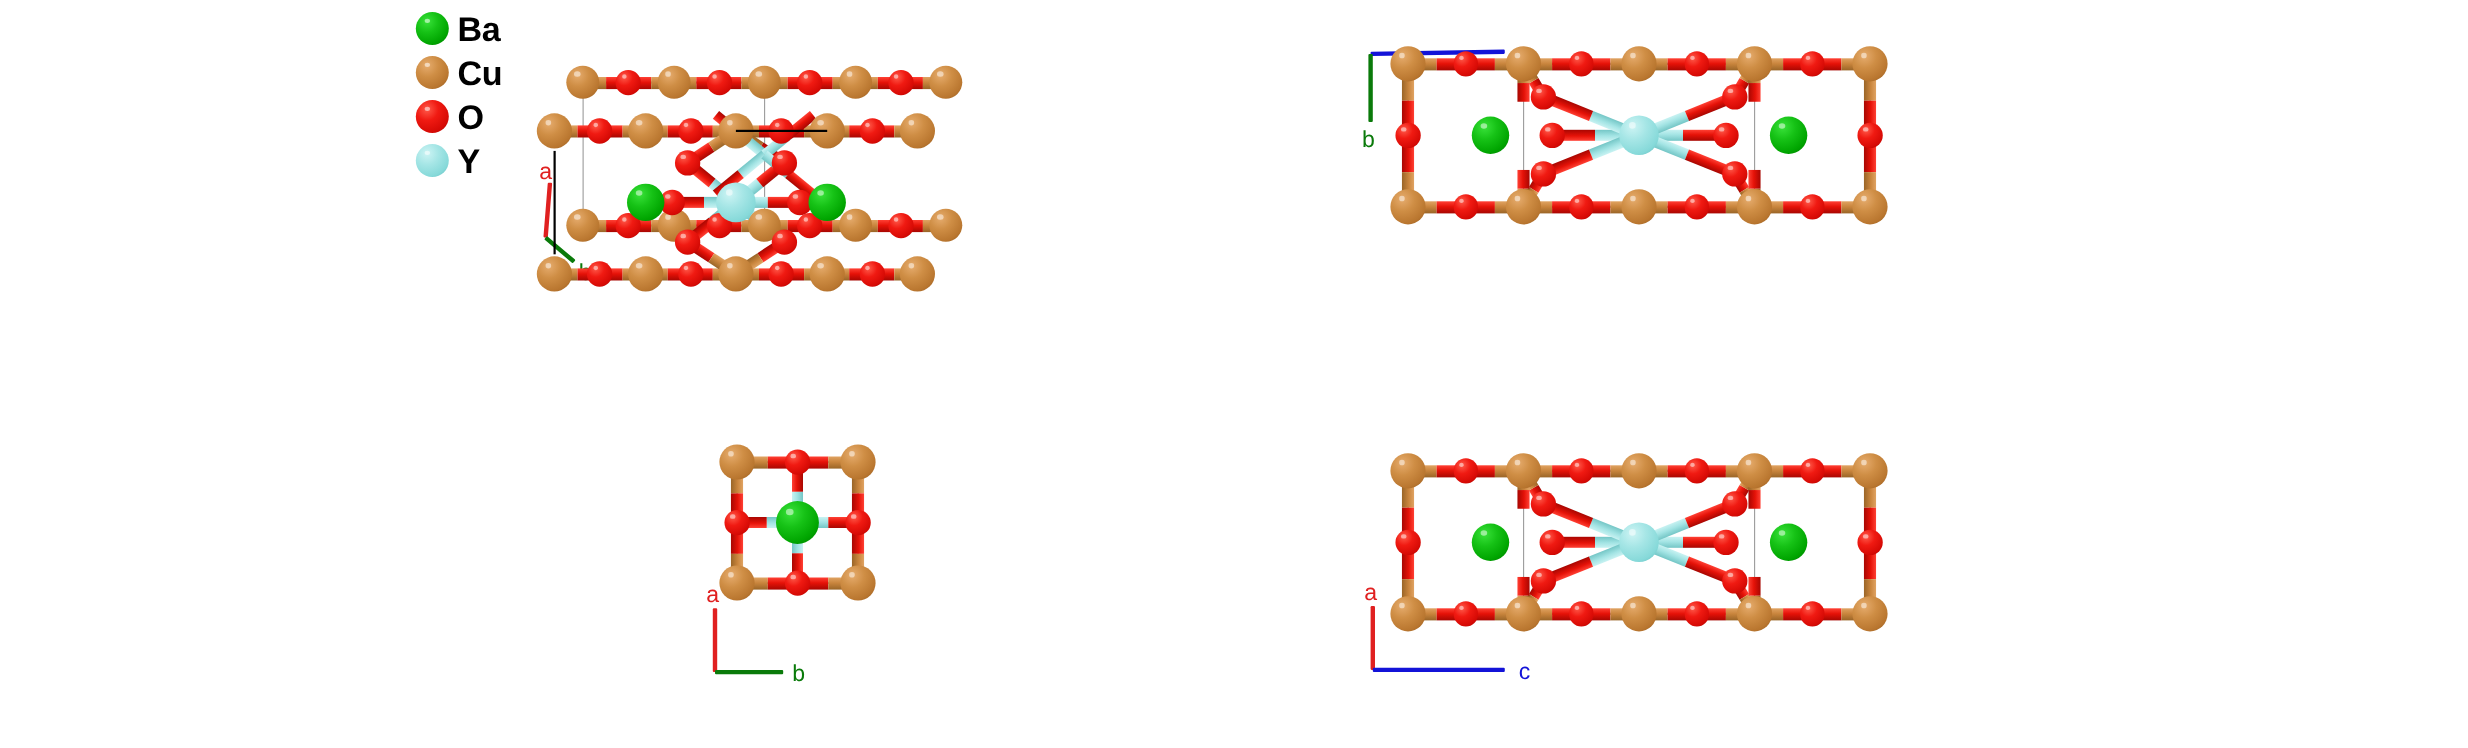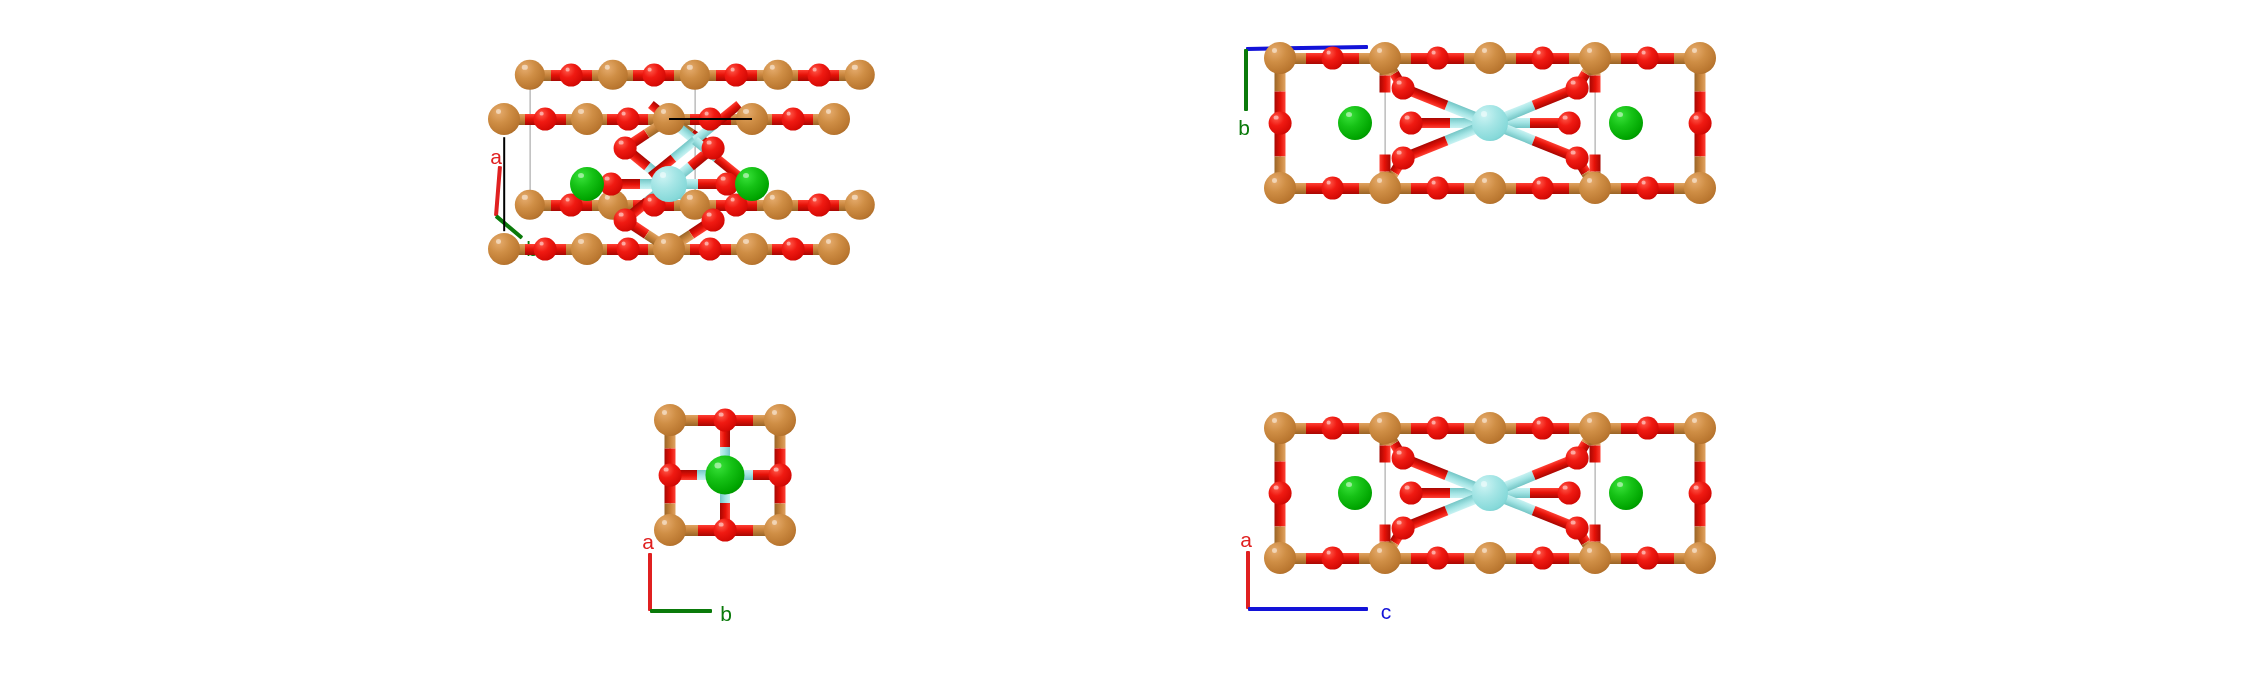--- a/index.html
+++ b/index.html
@@ -59,20 +59,38 @@
   .axis-line{position:absolute;transform-origin:0 50%;border-radius:1px;}
   .axis-lbl{position:absolute;font-size:21px;line-height:1;transform:translate(-50%,-50%);}
   .ax-a{color:#e02020;} .ax-b{color:#0a7a0a;} .ax-c{color:#1313d8;}
   .axc-a{background:#e02020;} .axc-b{background:#0a7a0a;} .axc-c{background:#1313d8;}
 </style>
 </head>
 <body>
 
 <div id="stage">
 
+  <div class="legend">
+    <div class="legend-row">
+      <div class="legend-swatch a-ba"></div>
+      <div class="legend-label">Ba</div>
+    </div>
+    <div class="legend-row">
+      <div class="legend-swatch a-cu"></div>
+      <div class="legend-label">Cu</div>
+    </div>
+    <div class="legend-row">
+      <div class="legend-swatch a-o"></div>
+      <div class="legend-label">O</div>
+    </div>
+    <div class="legend-row">
+      <div class="legend-swatch a-y"></div>
+      <div class="legend-label">Y</div>
+    </div>
+  </div>
 
   <div class="panel" id="panel-perspective" style="left:470px;top:30px;width:540px;height:250px;">
       <div class="cell-line cl-back" style="left: 60px; top: 44.4px; width: 130px; height: 1.2px; transform: rotate(90deg); z-index: 1;"></div>
       <div class="cell-line cl-back" style="left: 225px; top: 44.4px; width: 130px; height: 1.2px; transform: rotate(90deg); z-index: 1;"></div>
       <div class="cell-line cl-back" style="left: 60px; top: 44.4px; width: 165px; height: 1.2px; transform: rotate(0deg); z-index: 1;"></div>
       <div class="cell-line cl-back" style="left: 60px; top: 174.4px; width: 165px; height: 1.2px; transform: rotate(0deg); z-index: 1;"></div>
       <div class="bond" style="left: 60px; top: 39.5px; width: 41.25px; height: 11px; transform: rotate(0deg); z-index: 10;">
         <div class="bh b-cu" style="width: 50%;"></div>
         <div class="bh b-o" style="width: 50%; left: 50%;"></div>
       </div>

